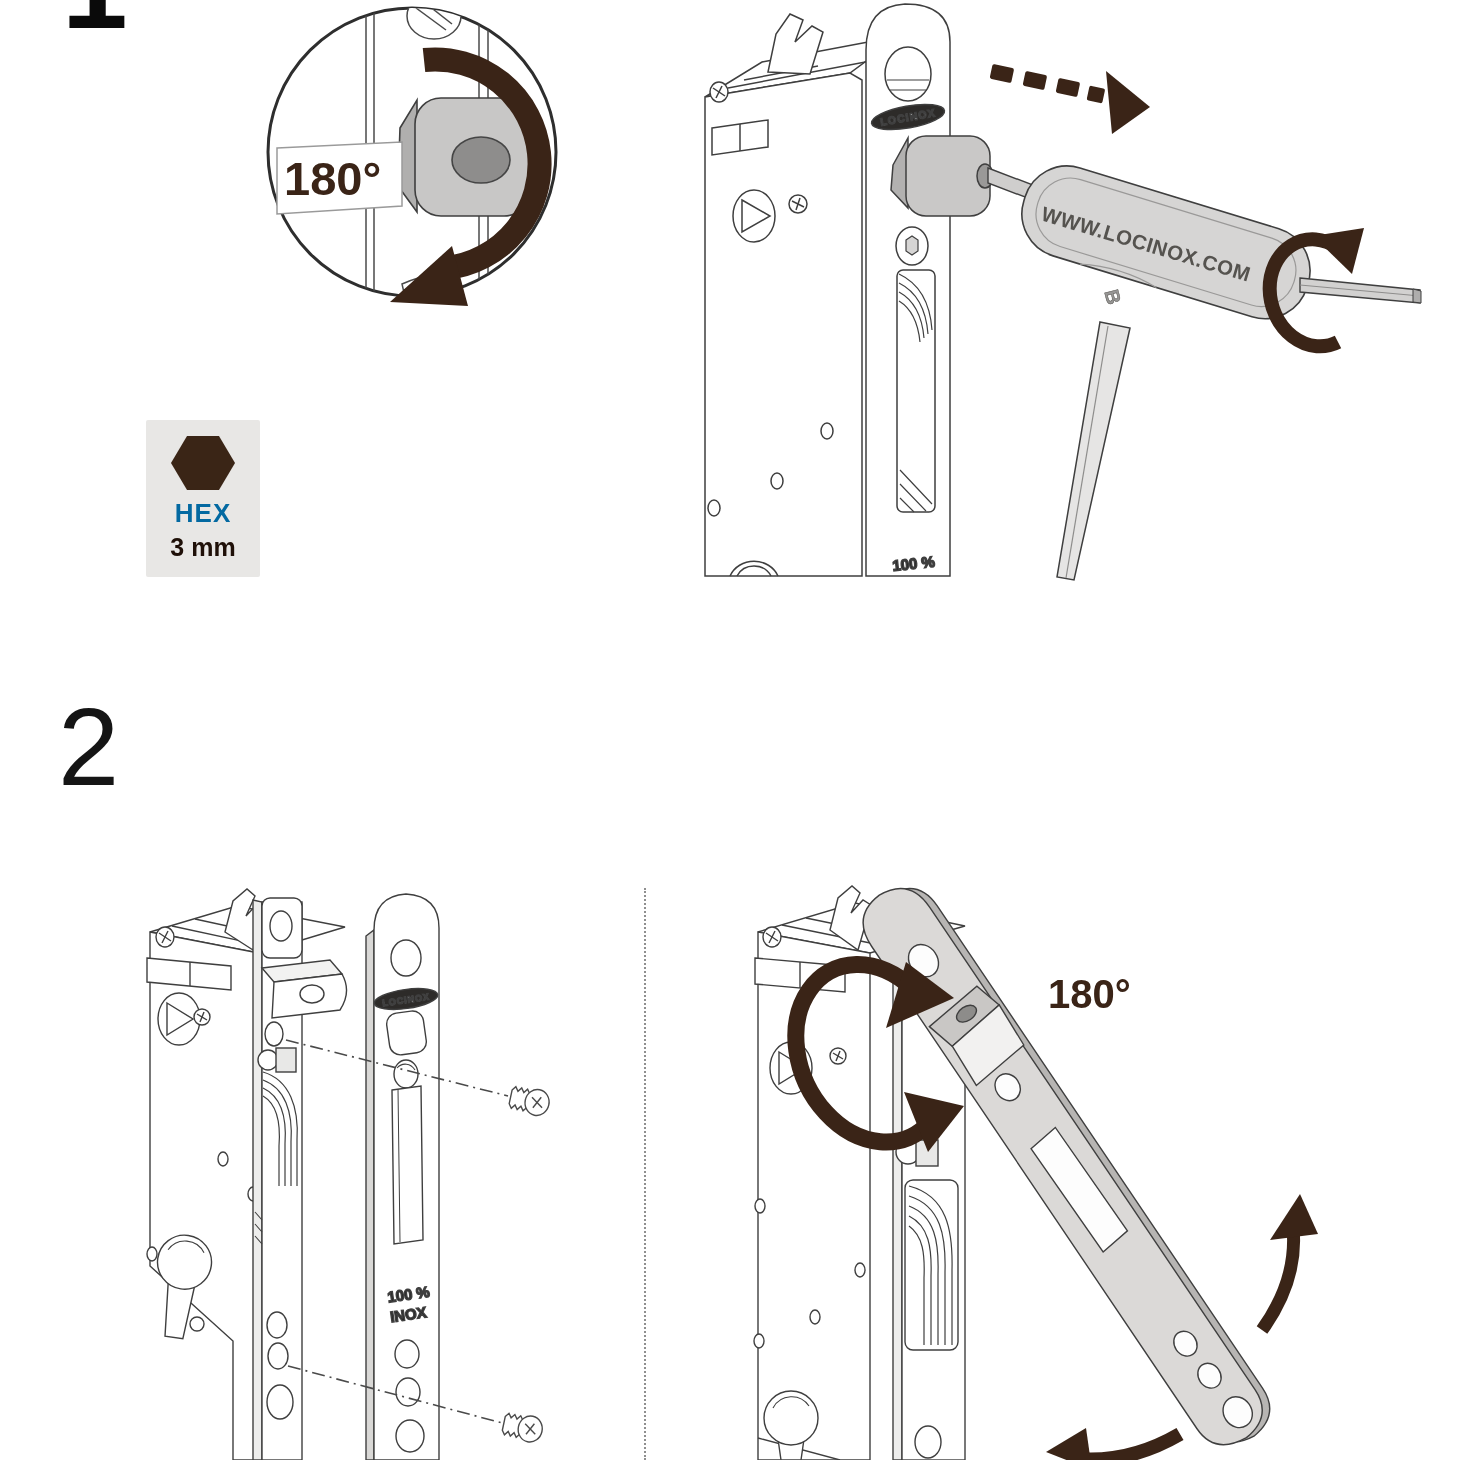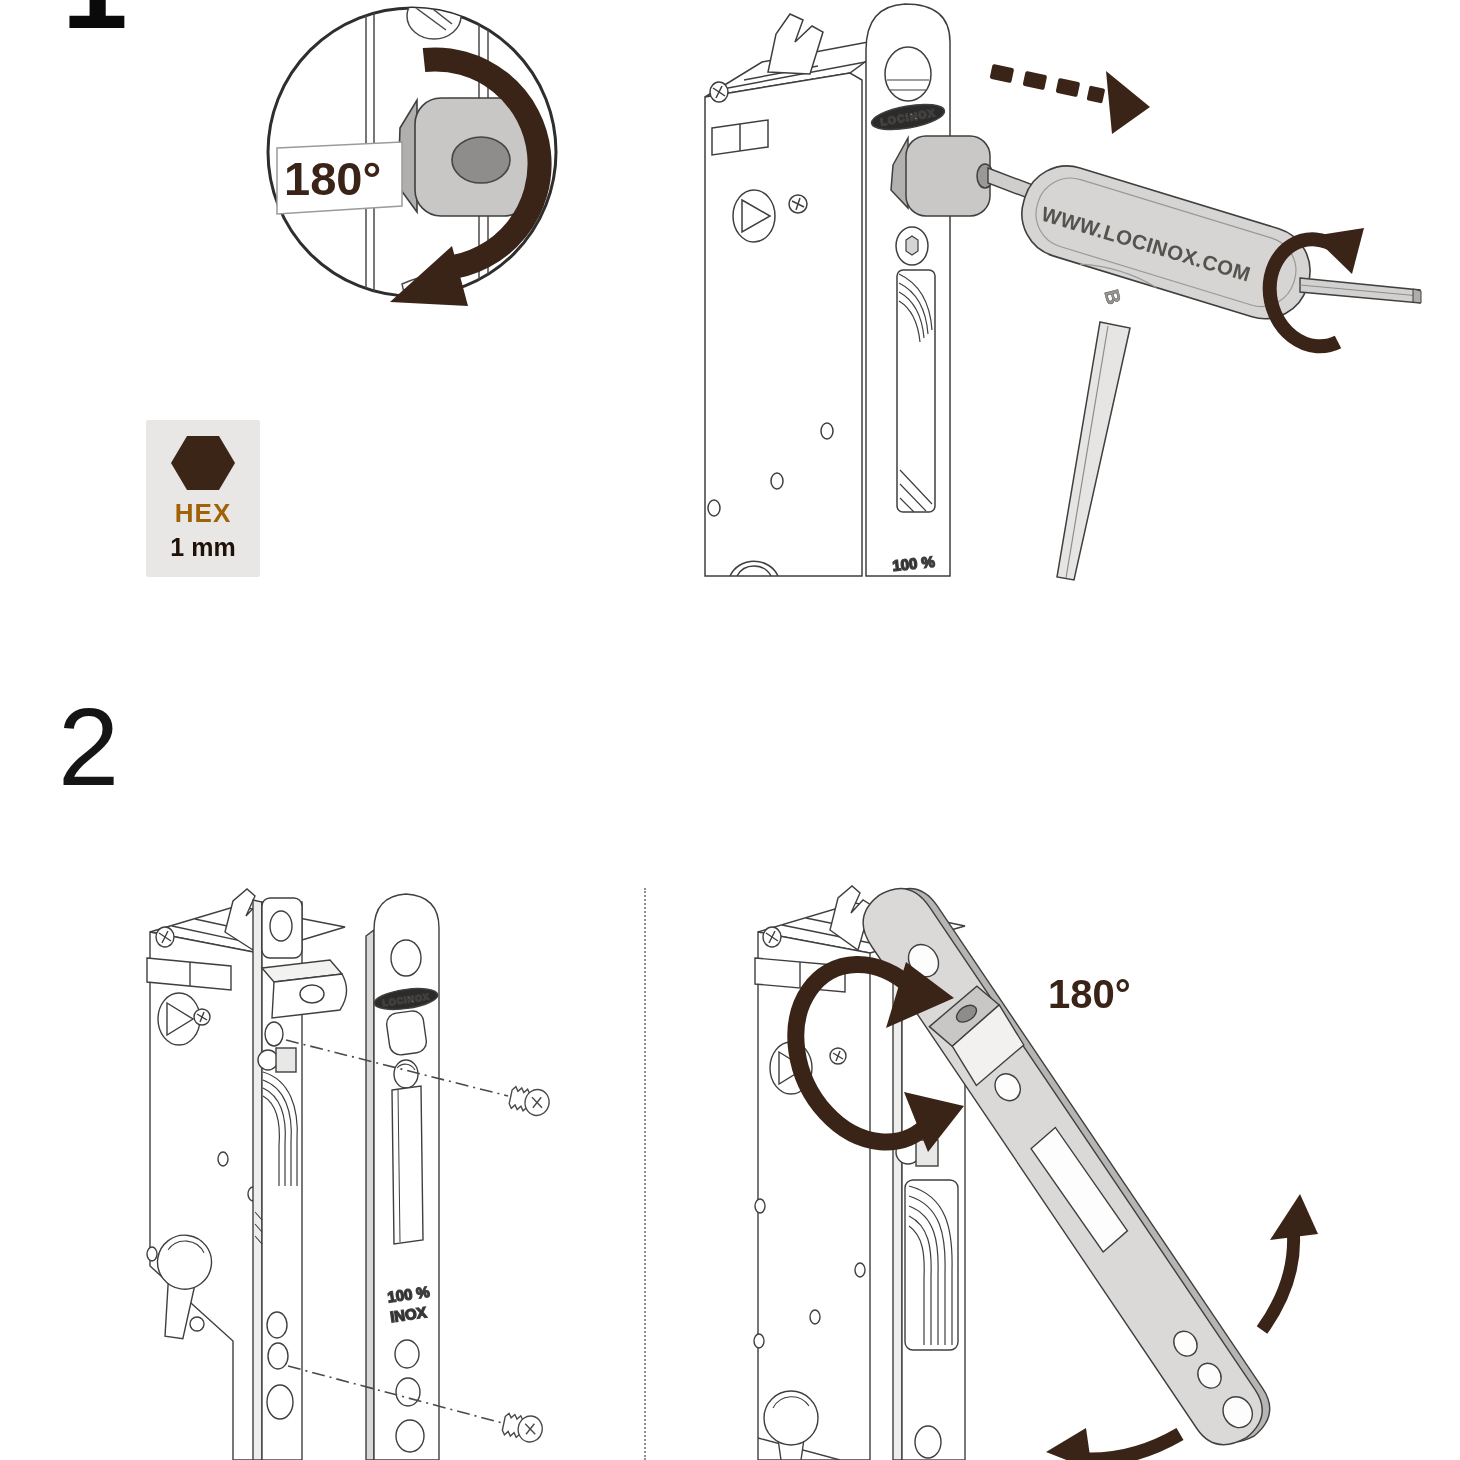--- a/index.html
+++ b/index.html
@@ -5,37 +5,37 @@
   html,body{margin:0;padding:0;background:#ffffff;}
   #page{position:relative;width:1460px;height:1460px;background:#ffffff;overflow:hidden;
         font-family:"Liberation Sans", sans-serif;}
   .abs{position:absolute;}
   #step1-number{left:62px;top:-80px;font-size:118px;font-weight:700;color:#0a0a0a;line-height:1.15;}
   #step2-number{left:58px;top:692px;font-size:110px;font-weight:400;color:#151515;line-height:1;}
   #hex-badge{left:146px;top:420px;width:114px;height:157px;background:#e8e7e5;border-radius:2px;
              display:flex;flex-direction:column;align-items:center;}
   #hex-badge .hexagon{width:64px;height:54px;margin-top:16px;background:#3a2516;
              clip-path:polygon(25% 0%,75% 0%,100% 50%,75% 100%,25% 100%,0% 50%);}
-  #hex-badge .l1{margin-top:8px;font-size:26px;font-weight:800;color:#a16207;letter-spacing:1px;}
+  #hex-badge .l1{margin-top:8px;font-size:26px;font-weight:800;color:#0369a1;letter-spacing:1px;}
   #hex-badge .l2{margin-top:4px;font-size:25px;font-weight:800;color:#1f1008;}
   #divider{left:644px;top:888px;height:572px;width:0;border-left:2px dotted #8f8f8f;}
   svg text{font-family:"Liberation Sans", sans-serif;}
 </style>
 </head>
 <body>
 
 <div id="page">
 
   <div class="abs" id="step1-number">1</div>
   <div class="abs" id="step2-number">2</div>
 
   <div class="abs" id="hex-badge">
     <div class="hexagon"></div>
     <div class="l1">HEX</div>
-    <div class="l2">1 mm</div>
+    <div class="l2">3 mm</div>
   </div>
 
   <div class="abs" id="divider"></div>
 
   <svg class="abs" style="left:255px;top:0px" width="320" height="332" viewBox="255 0 320 332">
     <defs>
         <clipPath id="clipA">
           <circle cx="412" cy="152" r="144"></circle>
         </clipPath>
       </defs>

